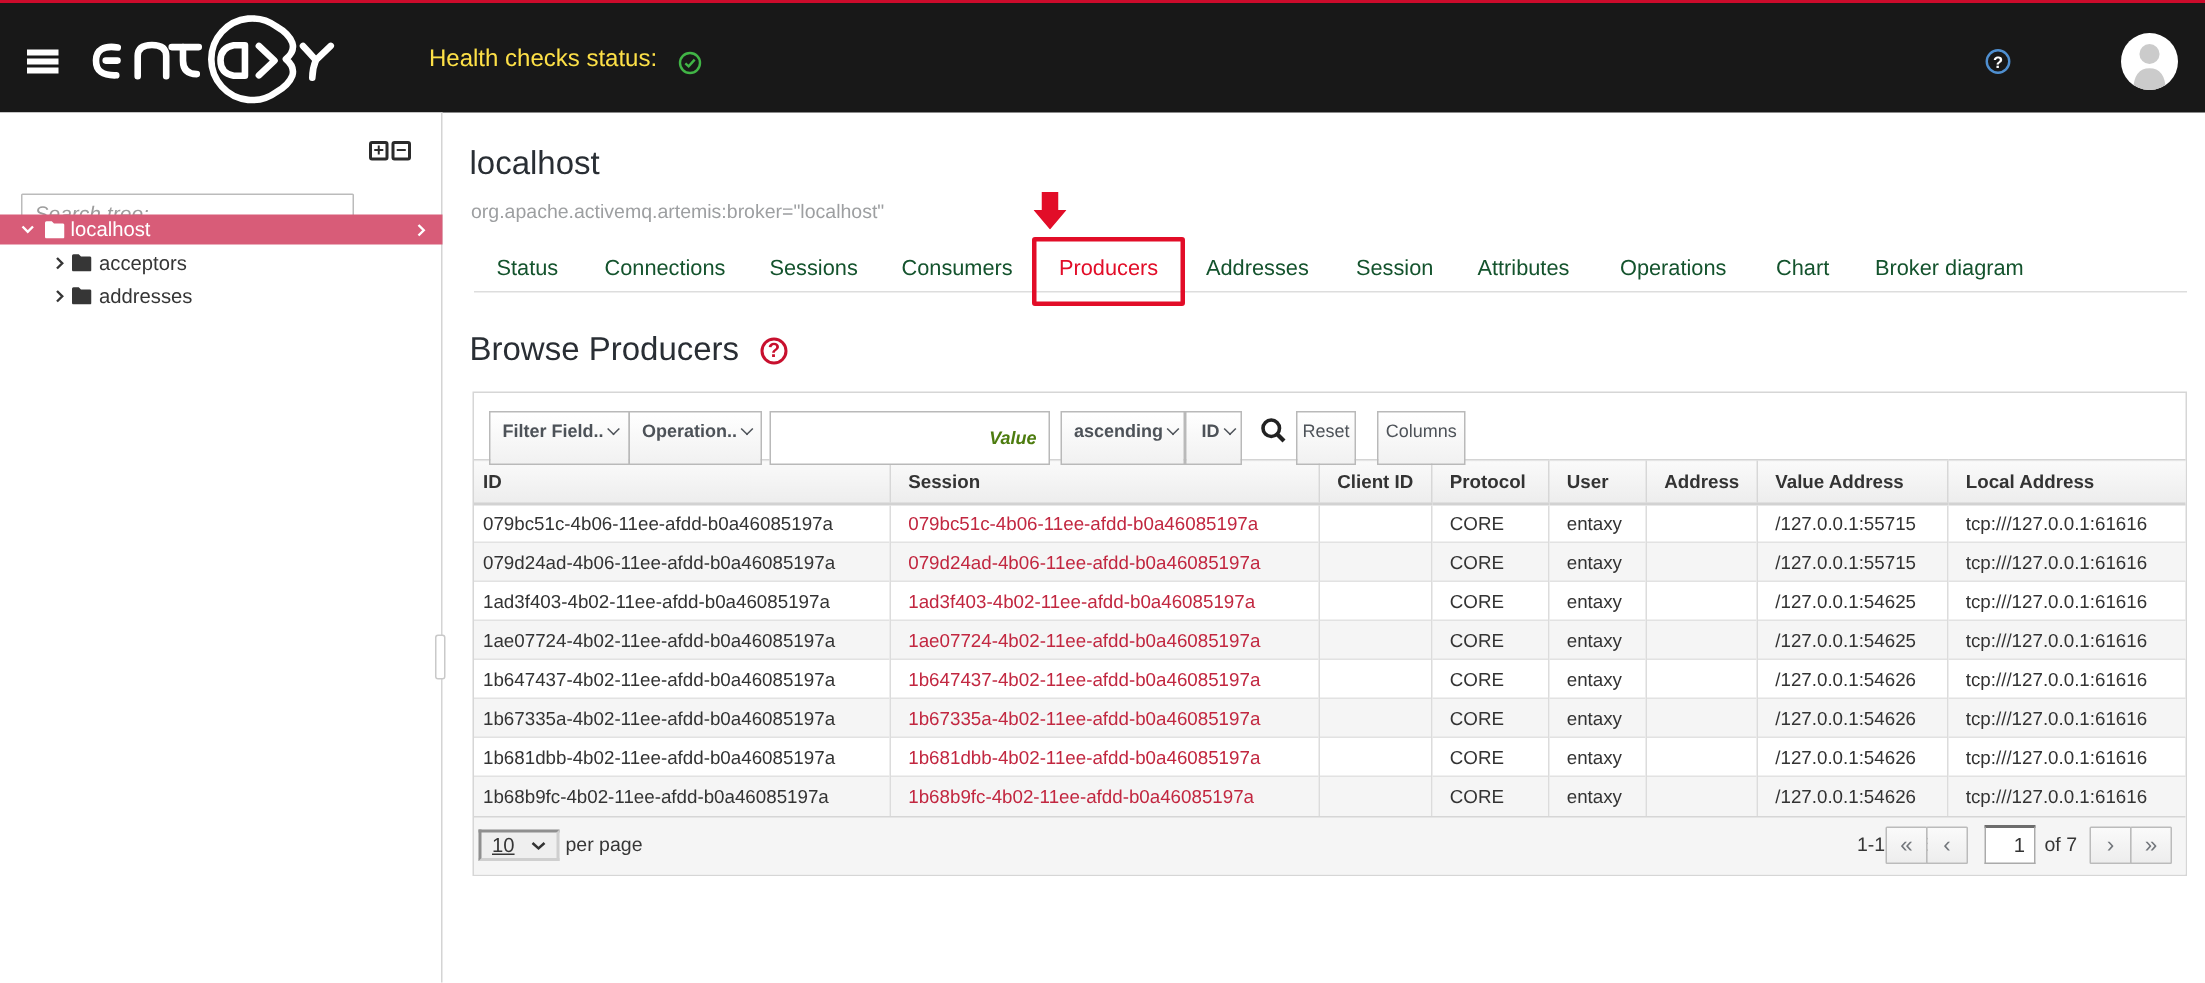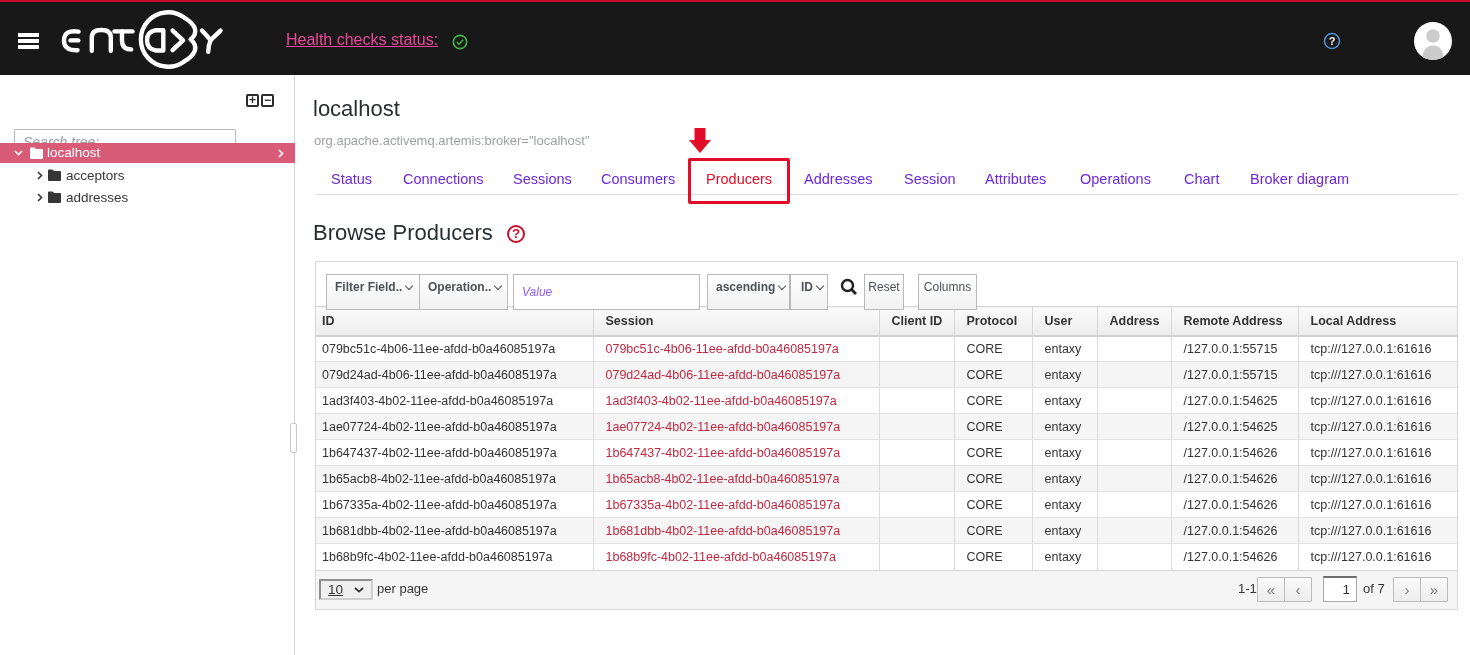--- a/index.html
+++ b/index.html
@@ -4,42 +4,42 @@
 <style>
   * { box-sizing: border-box; margin:0; padding:0; }
   html,body { width:1470px; height:655px; overflow:hidden; background:#fff;
     font-family:"Liberation Sans", sans-serif; }
   
   .topbar { position:absolute; left:0; top:0; width:1470px; height:75px;
     background:#181818; border-top:2.5px solid #cb0b2b; }
   .burger { position:absolute; left:18px; top:31px; width:21px; }
   .burger div { height:4px; background:#fff; margin-bottom:2px; }
   .logo { position:absolute; }
-  .health { position:absolute; left:286px; top:29px; color:#ec4899; font-size:16px;text-decoration:underline; }
+  .health { position:absolute; left:286px; top:29px; color:#fde047; font-size:16px; }
   .hcheck { position:absolute; left:452px; top:31.5px; width:16px; height:16px; }
   .helpico { position:absolute; left:1323px; top:30px; width:18px; height:18px; }
   .avatar { position:absolute; left:1414px; top:20px; width:38px; height:38px; }
   
   .sidebar { position:absolute; left:0; top:75px; width:295px; height:580px;
     background:#fff; border-right:1px solid #d4d4d4; }
   .stree { position:absolute; left:14px; top:10px; width:222px; height:26px;
     border:1px solid #bbb; font-style:italic; color:#9d9d9d; font-size:14px;
     padding-left:8px; font-family:"Liberation Sans",sans-serif; border-radius:1px;margin-top:44px;}
   .sico { position:absolute; top:19px; width:13px; height:13px; border:2px solid #2b2b2b;
     border-radius:2px; color:#2b2b2b; font-size:12px; line-height:8px; text-align:center; font-weight:bold;}
   .node-sel { position:absolute; left:0; top:68px; width:295px; height:20px;
     background:#d85c78; color:#fff; font-size:13.5px; line-height:20px; }
   .tree-row { position:absolute; left:0; width:311px; height:15px; font-size:13.5px; color:#363636; }
   
   .main { position:absolute; left:295px; top:75px; width:1175px; height:580px; }
   h1 { position:absolute; left:18px; top:21px; font-size:22px; font-weight:normal; color:#292e34; }
   .subtitle { position:absolute; left:19px; top:58px; font-size:13px; color:#9d9fa1; }
   .tabs { position:absolute; left:21px; top:72px; width:1142px; height:48px;
     border-bottom:1px solid #ddd; }
-  .tabs a { position:absolute; bottom:7px; font-size:14.5px; color:#6d28d9; text-decoration:none; }
+  .tabs a { position:absolute; bottom:7px; font-size:14.5px; color:#14532d; text-decoration:none; }
   .redbox { position:absolute; left:393px; top:83px; width:102px; height:46px;
     border:3px solid #e20d28; border-radius:2px; }
   .redarrow { position:absolute; left:394px; top:53px; }
   h2 { position:absolute; left:18px; top:145px; font-size:22px; font-weight:normal; color:#292e34; }
   .qmark { position:absolute; left:212px; top:150px; width:18px; height:18px; border:2px solid #c8102e;
     border-radius:50%; color:#c8102e; font-weight:bold; font-size:13.5px; text-align:center; line-height:14.5px;}
   
   .panel { position:absolute; left:20px; top:186px; width:1143px; border:1px solid #d6d6d6; background:#fff;}
   .toolbar { position:relative; height:44px; }
   .tb { position:absolute; top:12px; height:36px; border:1px solid #b9b9b9; background:linear-gradient(#fff,#f1f1f1);
@@ -173,21 +173,21 @@
     <a style="left:934px">Broker diagram</a>
   </div>
   <div class="redbox"></div>
   <h2>Browse Producers</h2>
   <div class="qmark">?</div>
 
   <div class="panel">
     <div class="toolbar">
       <div class="tb" style="left:10px; width:94px;">Filter Field..<span class="caret"></span></div>
       <div class="tb" style="left:103px; width:89px;">Operation..<span class="caret"></span></div>
-      <input class="tb" style="left: 197px; width: 187px; font-style: italic; font-weight: normal; color: #8b5cf6; background: rgb(255, 255, 255);" value="Value" readonly="">
+      <input class="tb" style="left: 197px; width: 187px; font-style: italic; font-weight: bold; color: #4d7c0f; background: rgb(255, 255, 255); text-align: right;" value="Value" readonly="">
       <div class="tb" style="left:391px; width:83px;">ascending<span class="caret"></span></div>
       <div class="tb" style="left:474px; width:38px; padding:0 6px 0 10px;">ID<span class="caret"></span></div>
       <svg style="position:absolute; left:524px; top:16px;" width="18" height="18" viewBox="0 0 18 18">
           <circle cx="7.5" cy="7.5" r="5.5" fill="none" stroke="#222" stroke-width="2.4"></circle>
           <path d="M11.5 11.5 L16 16" stroke="#222" stroke-width="2.8"></path>
         </svg>
       <div class="tb" style="left:548px; width:40px; font-weight:normal; text-align:center; padding:0;">Reset</div>
       <div class="tb" style="left:602px; width:59px; font-weight:normal; text-align:center; padding:0;">Columns</div>
     </div>
     <table>
@@ -202,21 +202,21 @@
           <col style="width:159px">
       </colgroup>
       <thead>
         <tr>
             <th>ID</th>
             <th>Session</th>
             <th>Client ID</th>
             <th>Protocol</th>
             <th>User</th>
             <th>Address</th>
-            <th>Remote Address</th>
+            <th>Value Address</th>
             <th>Local Address</th>
           </tr>
       </thead>
       <tbody>
         <tr>
             <td>079bc51c-4b06-11ee-afdd-b0a46085197a</td>
             <td class="link">079bc51c-4b06-11ee-afdd-b0a46085197a</td>
             <td></td>
             <td>CORE</td>
             <td>entaxy</td>
@@ -250,30 +250,20 @@
             <td></td>
             <td>CORE</td>
             <td>entaxy</td>
             <td></td>
             <td>/127.0.0.1:54625</td>
             <td>tcp:///127.0.0.1:61616</td>
           </tr>
         <tr>
             <td>1b647437-4b02-11ee-afdd-b0a46085197a</td>
             <td class="link">1b647437-4b02-11ee-afdd-b0a46085197a</td>
-            <td></td>
-            <td>CORE</td>
-            <td>entaxy</td>
-            <td></td>
-            <td>/127.0.0.1:54626</td>
-            <td>tcp:///127.0.0.1:61616</td>
-          </tr>
-        <tr>
-            <td>1b65acb8-4b02-11ee-afdd-b0a46085197a</td>
-            <td class="link">1b65acb8-4b02-11ee-afdd-b0a46085197a</td>
             <td></td>
             <td>CORE</td>
             <td>entaxy</td>
             <td></td>
             <td>/127.0.0.1:54626</td>
             <td>tcp:///127.0.0.1:61616</td>
           </tr>
         <tr>
             <td>1b67335a-4b02-11ee-afdd-b0a46085197a</td>
             <td class="link">1b67335a-4b02-11ee-afdd-b0a46085197a</td>

